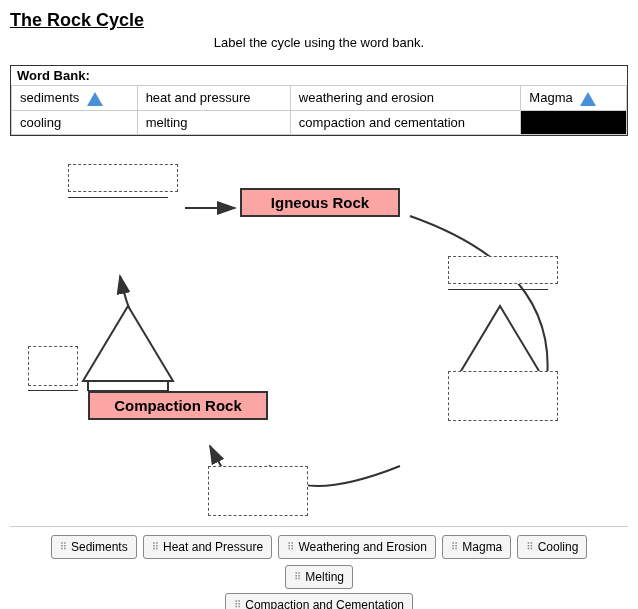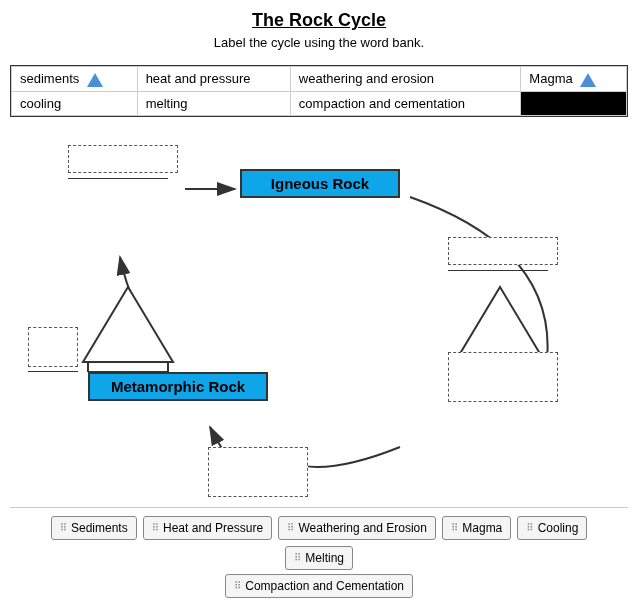--- a/index.html
+++ b/index.html
@@ -12,21 +12,21 @@
       min-height: 100vh;
     }
     .page {
       width: 638px;
       min-height: 609px;
       background: white;
       padding: 10px;
       position: relative;
     }
     .title {
-      text-align: center;
+      text-align: left;
       font-size: 18px;
       font-weight: bold;
       text-decoration: underline;
       margin-bottom: 4px;
     }
     .subtitle {
       text-align: center;
       font-size: 13px;
       margin-bottom: 15px;
     }
@@ -69,21 +69,21 @@
       width: 100%;
       height: 380px;
     }
     
     .rock-label {
       position: absolute;
       border: 2px solid #333;
       padding: 4px 10px;
       font-size: 15px;
       font-weight: bold;
-      background: #0ea5e9;
+      background: #fca5a5;
       text-align: center;
     }
     
     .dash-box {
       position: absolute;
       border: 1.5px dashed #555;
       background: white;
     }
     
     .arrow-svg {
@@ -120,20 +120,21 @@
   </style>
 </head>
 <body>
 
 <div class="page">
 
   <div class="title">The Rock Cycle</div>
   <div class="subtitle">Label the cycle using the word bank.</div>
 
   <div class="word-bank">
+    <div class="word-bank-header">Word Bank:</div>
     <table>
       <tbody>
           <tr>
         <td>
           <span>sediments</span>
           <span class="triangle-icon"></span>
         </td>
         <td>heat and pressure</td>
         <td>weathering and erosion</td>
         <td>
@@ -167,21 +168,21 @@
 
       <path d="M 390 320 Q 290 360 260 320" stroke="#333" stroke-width="2" fill="none" marker-end="url(#arrowhead)"></path>
 
       <path d="M 155 230 Q 120 180 110 130" stroke="#333" stroke-width="2" fill="none" marker-end="url(#arrowhead)"></path>
 
       <path d="M 230 350 Q 210 320 200 300" stroke="#333" stroke-width="2" fill="none" marker-end="url(#arrowhead)"></path>
     </svg>
 
     <div class="rock-label" style="top:42px; left:230px; width:160px;">Igneous Rock</div>
 
-    <div class="rock-label" style="top:245px; left:78px; width:180px;">Metamorphic Rock</div>
+    <div class="rock-label" style="top:245px; left:78px; width:180px;">Compaction Rock</div>
 
 
     <svg style="position:absolute; top:155px; left:68px;" width="100" height="90">
       <polygon points="50,5 95,80 5,80" fill="white" stroke="#333" stroke-width="2"></polygon>
       <rect x="10" y="80" width="80" height="10" fill="white" stroke="#333" stroke-width="2"></rect>
     </svg>
 
     <svg style="position:absolute; top:155px; left:440px;" width="100" height="90">
       <polygon points="50,5 95,80 5,80" fill="white" stroke="#333" stroke-width="2"></polygon>
       <rect x="10" y="80" width="80" height="10" fill="white" stroke="#333" stroke-width="2"></rect>

